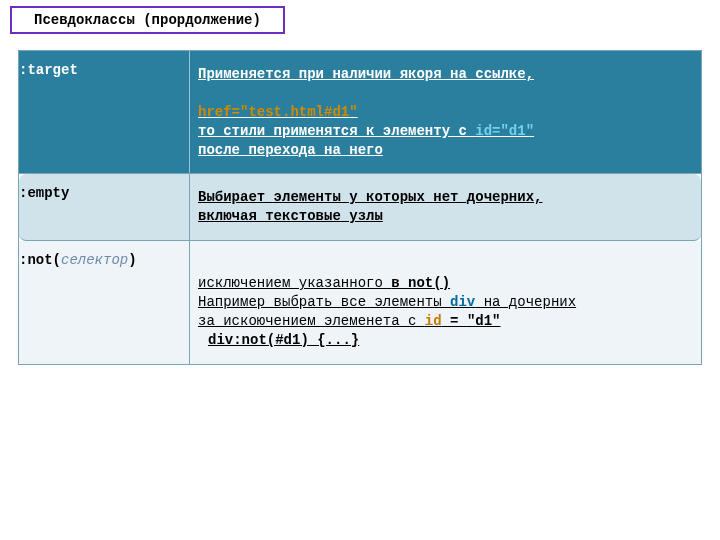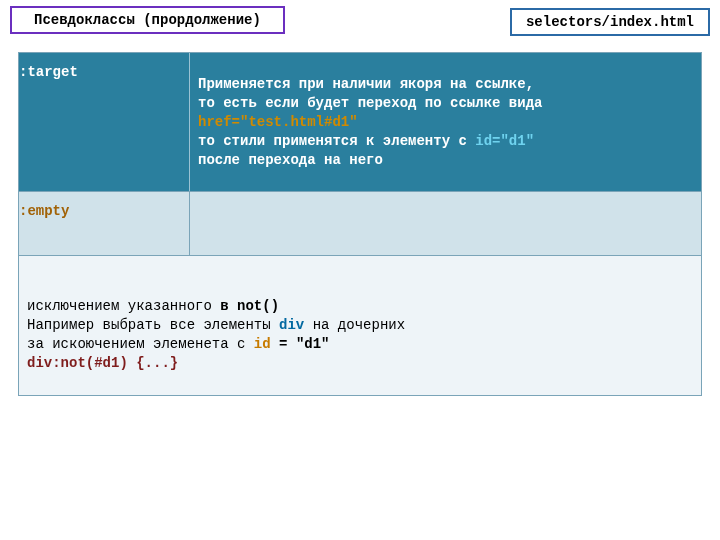--- a/index.html
+++ b/index.html
@@ -42,64 +42,68 @@
   }
   .row:last-child { border-bottom: none; }
   .cell-left {
     width: 170px;
     padding: 10px 0;
     border-right: 1px solid #7aa4b8;
     line-height: 1.3;
   }
   .cell-right {
     width: 494px;
-    padding: 22px 8px;
+    padding: 14px 8px;
     line-height: 1.35;
+    text-decoration: underline;
   }
   .row1 { background: #2a7f9e; color: #fff; }
   .row1 .cell-left, .row1 .cell-right { border-color: #9ac2d3; }
-  .row2 { background: #d0e2ea; color: #a16207; }
+  .row2 { background: #d0e2ea; color: #000000; border-radius: 7px; }
   .row3 { background: #eef4f8; color: #000; }
   .bold { font-weight: bold; }
   .hl-link  { color: #d08a00; }
   .hl-link2 { color: #c77b00; text-align: center; }
   .hl-id    { color: #6fd3ef; }
   .hl-div   { color: #0369a1; }
-  .hl-sel   { color: #7f1d1d; }
+  .hl-sel   { color: #000000; margin-left: 10px; }
   .hl-param { color: #6f8aa8; }
 </style>
 </head>
 <body>
 
 <div class="header">
   <div class="title-box">Псевдоклассы (прордолжение)</div>
-  <div class="path-box">selectors/index.html</div>
 </div>
 
 <div class="table">
 
   <div class="row row1">
     <div class="cell-left bold">:target</div>
     <div class="cell-right bold">
       <span>Применяется при наличии якоря на ссылке,</span><br>
-      <span>то есть если будет переход по ссылке вида</span><br>
+      <br>
       <span class="hl-link">href="test.html#d1"</span><br>
       <span>то стили применятся к элементу c </span><span class="hl-id">id="d1"</span><br>
       <span>после перехода на него</span>
     </div>
   </div>
 
   <div class="row row2">
     <div class="cell-left bold">:empty</div>
     <div class="cell-right bold">
-      <br>
+      <span>Выбирает элементы у которых нет дочерних,</span><br>
+      <span>включая текстовые узлы</span>
     </div>
   </div>
 
   <div class="row row3">
+    <div class="cell-left bold">
+      <span>:not(</span><span class="hl-param" style="font-style:italic;font-weight:normal">селектор</span><span>)</span>
+    </div>
     <div class="cell-right">
       <br>
       <span>исключением  указанного </span><span class="bold">в not()</span><br>
       <span>Например выбрать все элементы </span><span class="hl-div bold">div</span><span> на дочерних</span><br>
       <span>за искоючением элеменета с  </span><span class="hl-link2 bold">id</span><span class="bold"> = </span><span class="bold">"d1"</span><br>
       <span class="hl-sel bold">div:not(#d1) {...}</span>
     </div>
   </div>
 
 </div>

